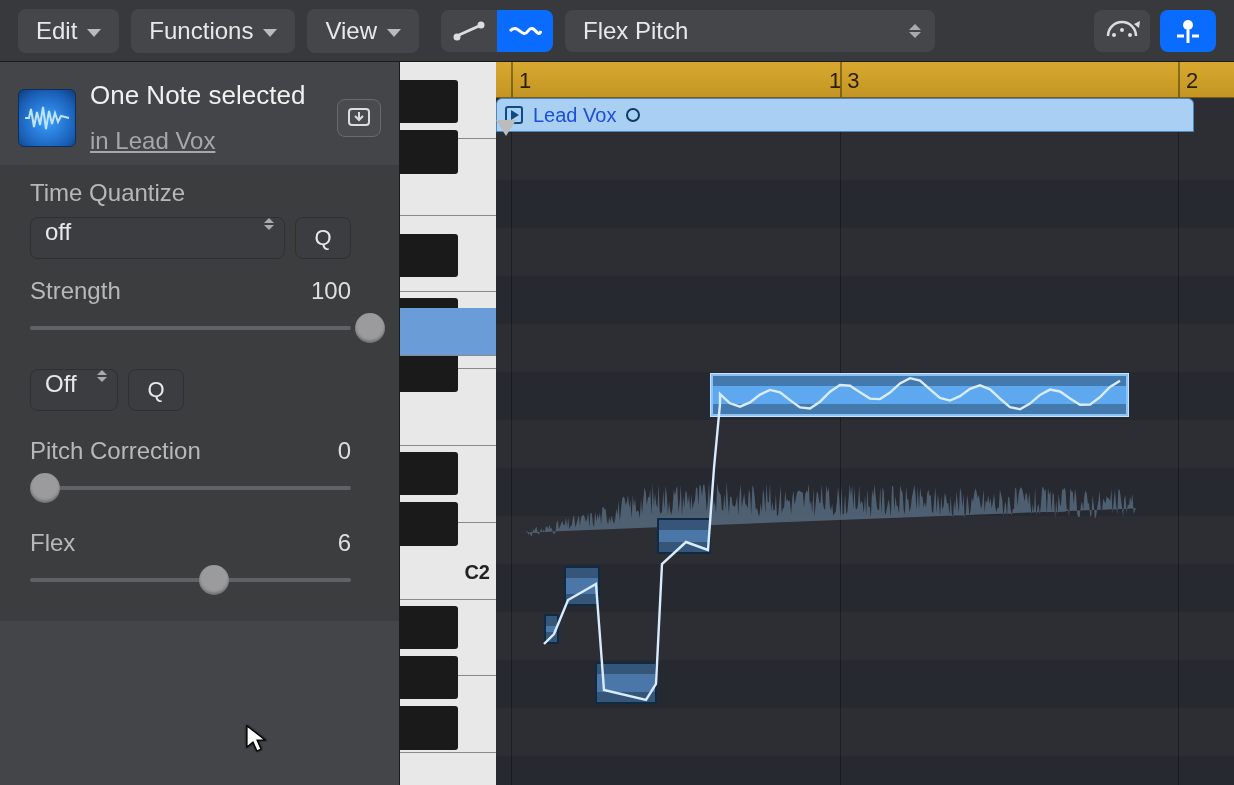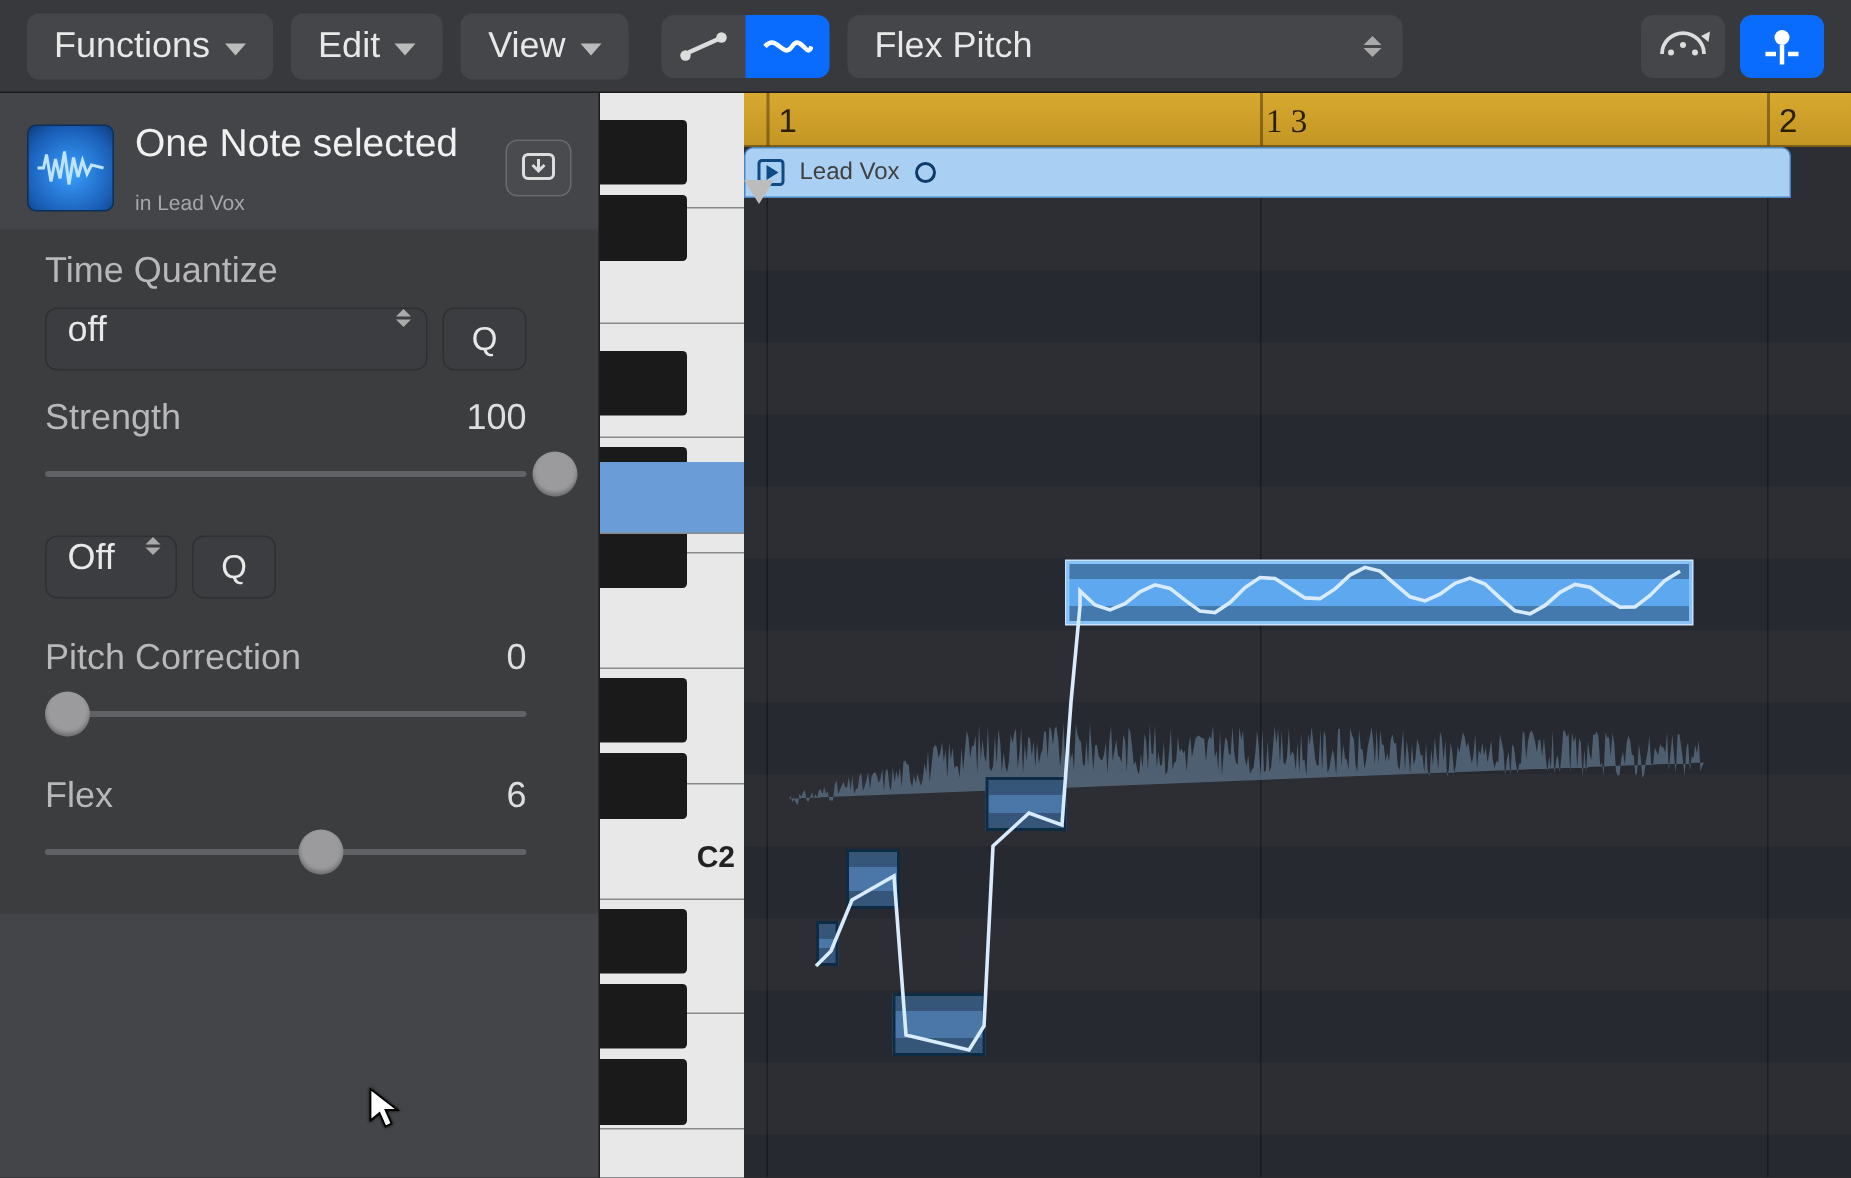--- a/index.html
+++ b/index.html
@@ -23,21 +23,21 @@
   .iconbtn { width:56px; height:42px; border:none; border-radius:8px; background:#454649; display:flex; align-items:center; justify-content:center; cursor:pointer; }
   .iconbtn.blue { background:#0a6cff; }
 
   
   .workspace { position:absolute; top:62px; left:0; right:0; bottom:0; display:flex;border-radius:10px; }
   .inspector { width:400px; background:#444548; border-right:1px solid #1b1b1c; display:flex; flex-direction:column; }
   .insp-header { display:flex; align-items:center; padding: 18px 18px 10px 18px; gap:14px; }
   .trackicon { width:58px; height:58px; border-radius:6px; background: radial-gradient(circle at 50% 55%, #3aa0ff 0%, #1a5fb8 70%, #0d3c7a 100%); border:1px solid #0c2f58; display:flex; align-items:center; justify-content:center; }
   .insp-title { flex:1; }
   .insp-title .t1 { font-size:26px; color:#f0f0f0; }
-  .insp-title .t2 { font-size:14px; color:#a7a7a9; margin-top:16px; }
+  .insp-title .t2 { font-size:24px; color:#a7a7a9; margin-top:16px;text-decoration:underline; }
   .dropbtn { width:44px; height:38px; border:1px solid #6a6a6d; border-radius:8px; background:#4a4b4e; display:flex; align-items:center; justify-content:center; cursor:pointer; }
 
   .insp-body { padding: 14px 48px 0 30px; }
   .group { margin-bottom: 26px; }
   .group-label { font-size:24px; color:#b8b8ba; margin-bottom:10px; }
   .row { display:flex; align-items:center; gap:10px; }
   .select { background:#3c3d40; border:1px solid #2f3032; border-radius:8px; height:42px; display:flex; align-items:flex-start; padding:0 14px; font-size:24px; color:#e8e8e8; cursor:pointer; position:relative; }
   .select .updown { position:absolute; right:10px; display:flex; flex-direction:column; gap:2px; }
   .select .updown span { width:0;height:0;border-left:5px solid transparent;border-right:5px solid transparent; }
   .select .updown .u { border-bottom:5px solid #aaa; }
@@ -59,45 +59,45 @@
   
   .editor { flex:1; position:relative; background:#2c2e34; overflow:hidden; }
   .editor .rowbg { position:absolute; left:0; right:0; }
   .editor .rowbg.dark { background:#272930; }
   .ruler { position:absolute; left:0; right:0; top:0; height:36px; background:linear-gradient(#d8a92f,#c39624); border-bottom:1px solid #7a5c12; z-index:5; }
   .ruler .tick { position:absolute; top:0; bottom:0; width:2px; background:rgba(0,0,0,0.35); }
   .ruler .lbl { position:absolute; top:6px; font-size:22px; color:#2a2000; font-weight:500; }
   .regionbar { position:absolute; left:0; right:40px; top:36px; height:34px; background:#a9d0f2; border:1px solid #4a86c4; border-radius:6px 6px 0 0; display:flex; align-items:center; gap:10px; padding-left:8px; z-index:5; }
   .regionbar .play { width:18px; height:18px; border:2px solid #104a84; border-radius:3px; display:flex; align-items:center; justify-content:center; }
   .regionbar .play span { width:0;height:0;border-top:5px solid transparent;border-bottom:5px solid transparent;border-left:8px solid #104a84; margin-left:2px; }
-  .regionbar .txt { font-size:16px; color:#404040; }
+  .regionbar .txt { font-size:20px; color:#1d4ed8; }
   .regionbar .loop { width:14px; height:14px; border:2px solid #0d3a66; border-radius:50%; }
   .playhead-tri { position:absolute; top:58px; left:0; width:0; height:0; border-top:16px solid #bcbcbc; border-left:10px solid transparent; border-right:10px solid transparent; z-index:6; }
 
   .wave { position:absolute; z-index:1; }
   .pitchline { position:absolute; z-index:3; }
   .note { position:absolute; background:#4a77a8; border:2px solid #0f2b44; z-index:2; }
   .note.sel { background:#5ea8ef; border:2px solid #89c3f7; box-shadow: 0 0 0 1px #c7e3ff; }
   .note .handle { position:absolute; width:100%; height:10px; background:rgba(0,0,0,0.28); }
   .note .handle.top { top:0; }
   .note .handle.bot { bottom:0; }
 
   .cursor { position:absolute; left:246px; top:725px; z-index:50; }
   .cursor svg { filter: drop-shadow(0 0 1px #000); }
 </style>
 </head>
 <body>
 
 <div class="toolbar">
   <button class="tbtn">
-    <span>Functions</span>
+    <span>Edit</span>
     <span class="chev"></span>
   </button>
   <button class="tbtn">
-    <span>Edit</span>
+    <span>Functions</span>
     <span class="chev"></span>
   </button>
   <button class="tbtn">
     <span>View</span>
     <span class="chev"></span>
   </button>
 
   <div class="seg" style="margin-left:10px;">
     <button class="segbtn">
       <svg width="34" height="22" viewBox="0 0 34 22">
@@ -262,21 +262,21 @@
       <div class="rowbg dark" style="top: 310px; height: 48px;"></div>
       <div class="rowbg" style="top: 262px; height: 48px;"></div>
       <div class="rowbg dark" style="top: 214px; height: 48px;"></div>
       <div class="rowbg" style="top: 166px; height: 48px;"></div>
       <div class="rowbg dark" style="top: 118px; height: 48px;"></div>
       <div class="rowbg" style="top: 70px; height: 48px;"></div>
       <div class="ruler" id="ruler">
         <div class="tick" style="left: 15px;"></div>
         <div class="lbl" style="left: 23px;">1</div>
         <div class="tick" style="left: 344px;"></div>
-        <div class="lbl" style="left: 348px; font-family: Liberation Serif, serif;">1 3</div>
+        <div class="lbl" style="left: 333px;">1 3</div>
         <div class="tick" style="left: 682px;"></div>
         <div class="lbl" style="left: 690px;">2</div>
       </div>
     <div class="regionbar">
       <div class="play">
           <span></span>
         </div>
       <span class="txt">Lead Vox</span>
       <span class="loop"></span>
     </div>

